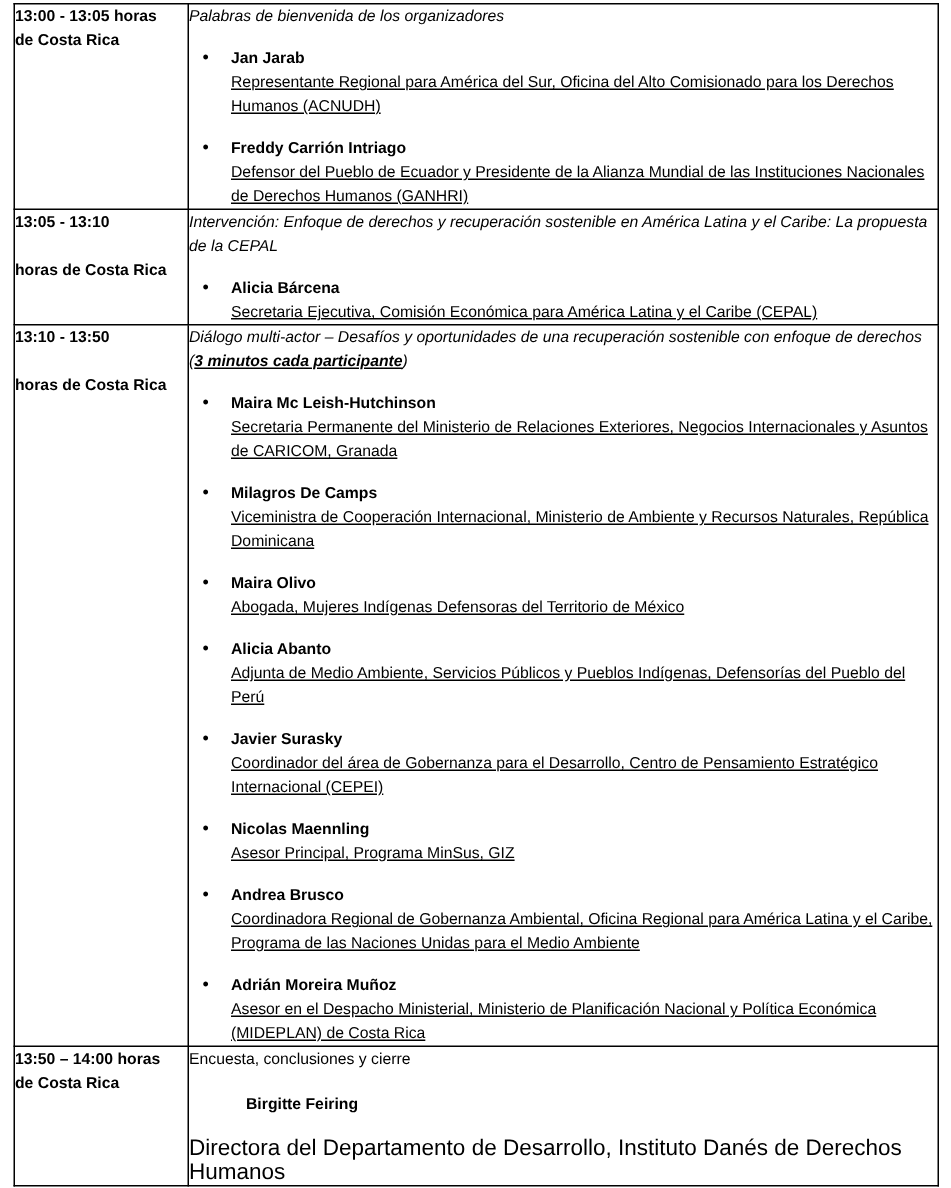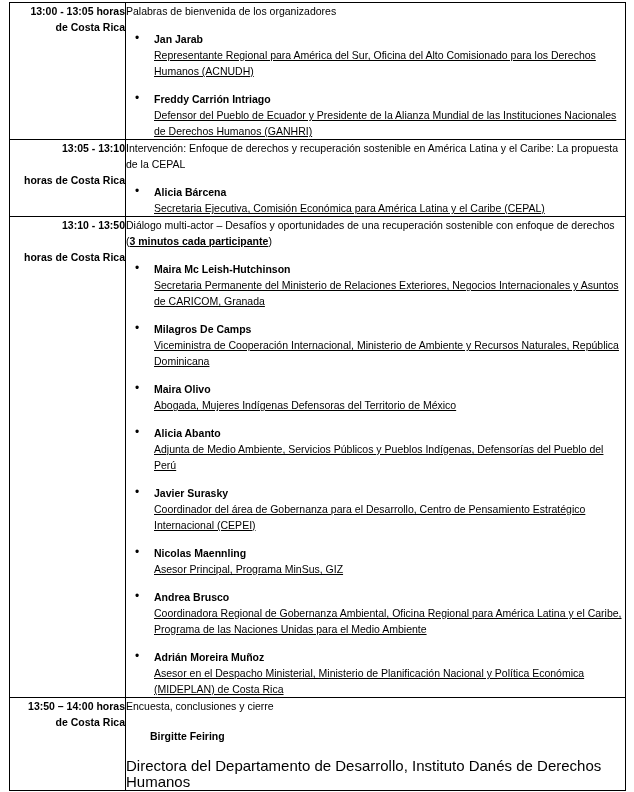--- a/index.html
+++ b/index.html
@@ -31,21 +31,21 @@
   }
   table.agenda td {
     border: 1px solid #000000;
     vertical-align: top;
     padding: 0;
   }
   col.time-col { width: 116px; }
   col.body-col { width: 500px; }
 
   td.time-cell {
-    text-align: right;
+    text-align: left;
     padding: 5px 4px 6px 4px;
   }
   td.body-cell {
     padding: 5px 8px 7px 8px;
   }
   td.mod-cell {
     text-align: center;
     padding: 6px 8px 7px 8px;
     background: #f2f2f2;
   }
@@ -57,20 +57,21 @@
     margin: 0;
   }
   .time-gap {
     height: 16px;
   }
 
   .lead {
     font-size: 10.5px;
     line-height: 16px;
     margin: 0;
+    font-style: italic;
   }
   .mod-text {
     font-size: 10.5px;
     line-height: 16px;
     margin: 0;
   }
   .mod-text .b { font-weight: bold; }
   .lead .u-b {
     font-weight: bold;
     text-decoration: underline;
@@ -111,21 +112,21 @@
 
   .closing-line {
     font-size: 10.5px;
     line-height: 16px;
     margin: 0;
   }
   .closing-name {
     font-size: 10.5px;
     font-weight: bold;
     line-height: 16px;
-    margin: 14px 0 0 0;
+    margin: 14px 0 0 14px;
     padding-left: 24px;
   }
   .closing-role {
     font-size: 15px;
     line-height: 16px;
     margin: 14px 0 0 0;
   }
 </style>
 </head>
 <body>

